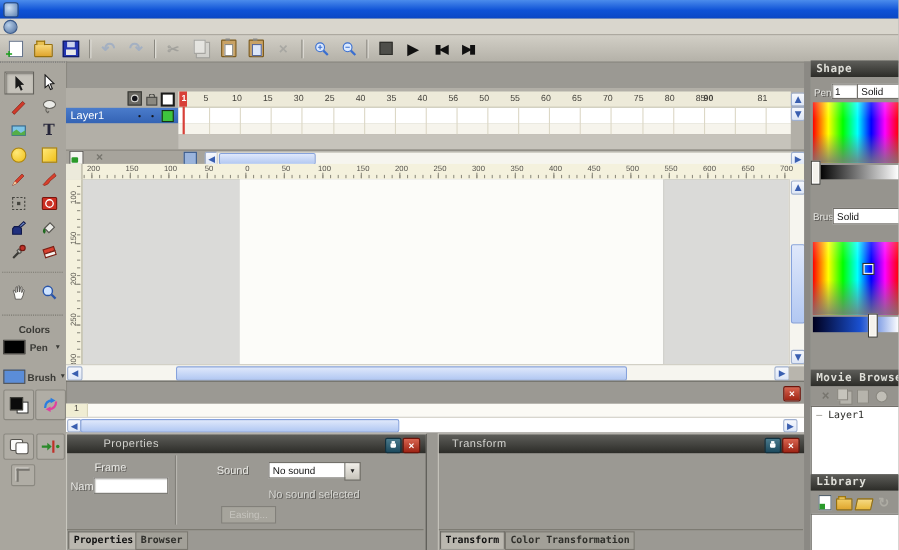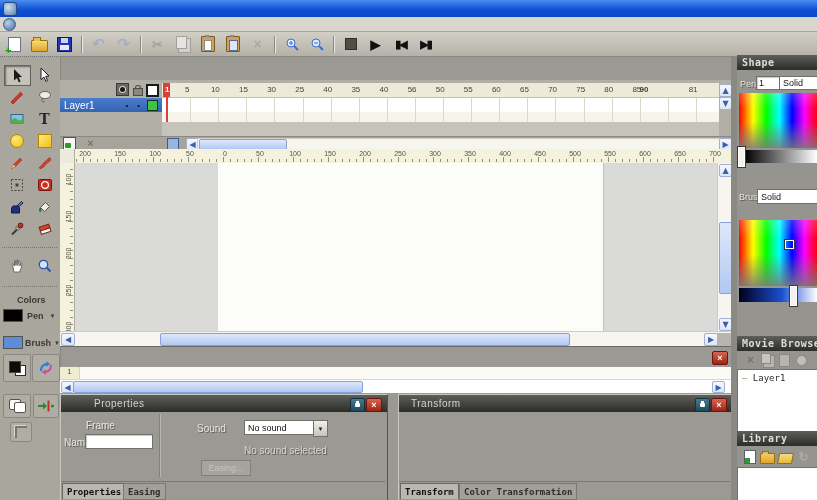--- a/index.html
+++ b/index.html
@@ -612,21 +612,21 @@
     <input class="p winput" style="left: 24px; top: 39px; width: 62px; height: 13px;" value="">
     <div class="plabel" style="left:136px;top:28px">Sound</div>
     <div class="combo" style="left:183px;top:25px;width:66px;height:13px">
       <span>No sound</span>
     </div>
     <div class="cmbarr" style="left:252px;top:25px;width:13px;height:15px">▼</div>
     <div class="p" style="left:183px;top:50px;font:10px 'Liberation Sans',sans-serif;color:#d6d6d2;text-shadow:1px 1px 0 #5e5c58">No sound selected</div>
     <div class="p" style="left:140px;top:65px;width:48px;height:14px;background:#a6a49c;border:1px solid #82807a;display:flex;align-items:center;justify-content:center;font:9px 'Liberation Sans',sans-serif;color:#c6c4be">Easing...</div>
     <div class="p" style="left:0;top:86px;width:324px;height:18px;background:#9b9993;border-top:1px solid #7a7870">
       <div class="tab on" style="left:1px">Properties</div>
-      <div class="tab off" style="left:62px">Easing</div>
+      <div class="tab off" style="left:62px">Browser</div>
     </div>
   </div>
 
   <div class="p panel" style="left:398px;top:394px;width:333px;height:106px">
     <div class="hdr" style="height:17px;line-height:17px;font-family:'Liberation Sans',sans-serif;font-weight:normal;color:#d2d2ce;padding-left:12px">
       <span>Transform</span>
     </div>
     <div class="pinbtn" style="left:296px;top:3px">
       <span style="display:block;width:5px;height:4px;background:#fff;border-radius:1px;box-shadow:0 -3px 0 -1px #fff"></span>
     </div>

